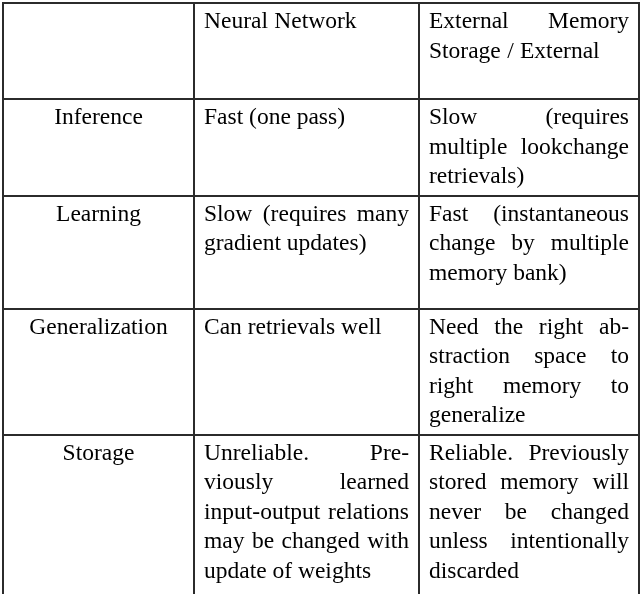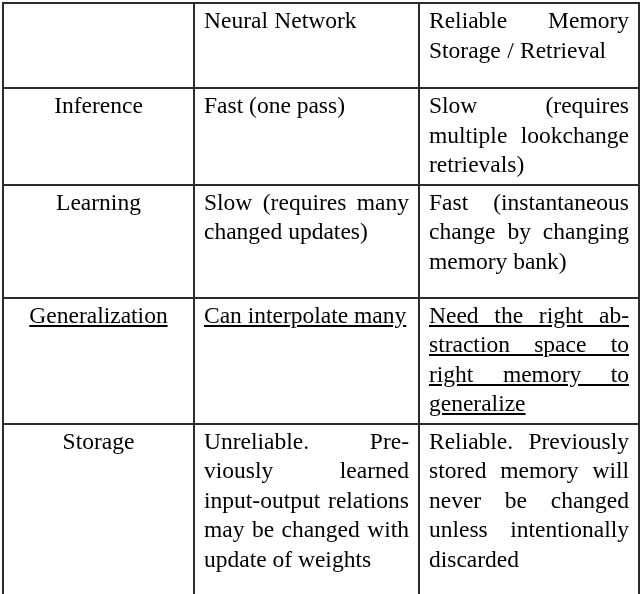--- a/index.html
+++ b/index.html
@@ -70,58 +70,58 @@
   
   .cell-body {
     text-align: justify;
     text-align-last: left;
     -webkit-hyphens: manual;
     hyphens: manual;
     margin-top: 8px;
   }
 
   
-  tr.r-header td { height: 85px; }
+  tr.r-header td { height: 96px; }
   tr.r-inference td { height: 90px; }
   tr.r-learning td { height: 113px; }
-  tr.r-generalization td { height: 123px; text-decoration: underline; }
+  tr.r-generalization td { height: 123px; }
   tr.r-storage td { height: 175px; }
 </style>
 </head>
 <body>
 
 <div class="table-wrap">
   <table class="comparison">
     <colgroup>
       <col class="c-label">
       <col class="c-nn">
       <col class="c-ext">
     </colgroup>
     <tbody>
       <tr class="r-header">
         <td class="corner"></td>
         <td class="col-head">Neural Network</td>
-        <td class="col-head">Reliable Mem­ory Storage / Retrieval</td>
+        <td class="col-head">External Mem­ory Storage / External</td>
       </tr>
 
       <tr class="r-inference">
         <td class="row-label">Inference</td>
         <td class="cell-body">Fast (one pass)</td>
         <td class="cell-body">Slow (requires multiple look­change retrievals)</td>
       </tr>
 
       <tr class="r-learning">
         <td class="row-label">Learning</td>
-        <td class="cell-body">Slow (requires many changed updates)</td>
-        <td class="cell-body">Fast (instanta­neous change by changing memory bank)</td>
+        <td class="cell-body">Slow (requires many gradient updates)</td>
+        <td class="cell-body">Fast (instanta­neous change by multiple memory bank)</td>
       </tr>
 
       <tr class="r-generalization">
         <td class="row-label">Generalization</td>
-        <td class="cell-body">Can interpolate many</td>
+        <td class="cell-body">Can retrievals well</td>
         <td class="cell-body">Need the right ab­straction space to right memory to generalize</td>
       </tr>
 
       <tr class="r-storage">
         <td class="row-label">Storage</td>
         <td class="cell-body">Unreliable. Pre­viously learned input-output relations may be changed with update of weights</td>
         <td class="cell-body">Reliable. Pre­viously stored memory will never be changed unless intention­ally discarded</td>
       </tr>
     </tbody>
   </table>

